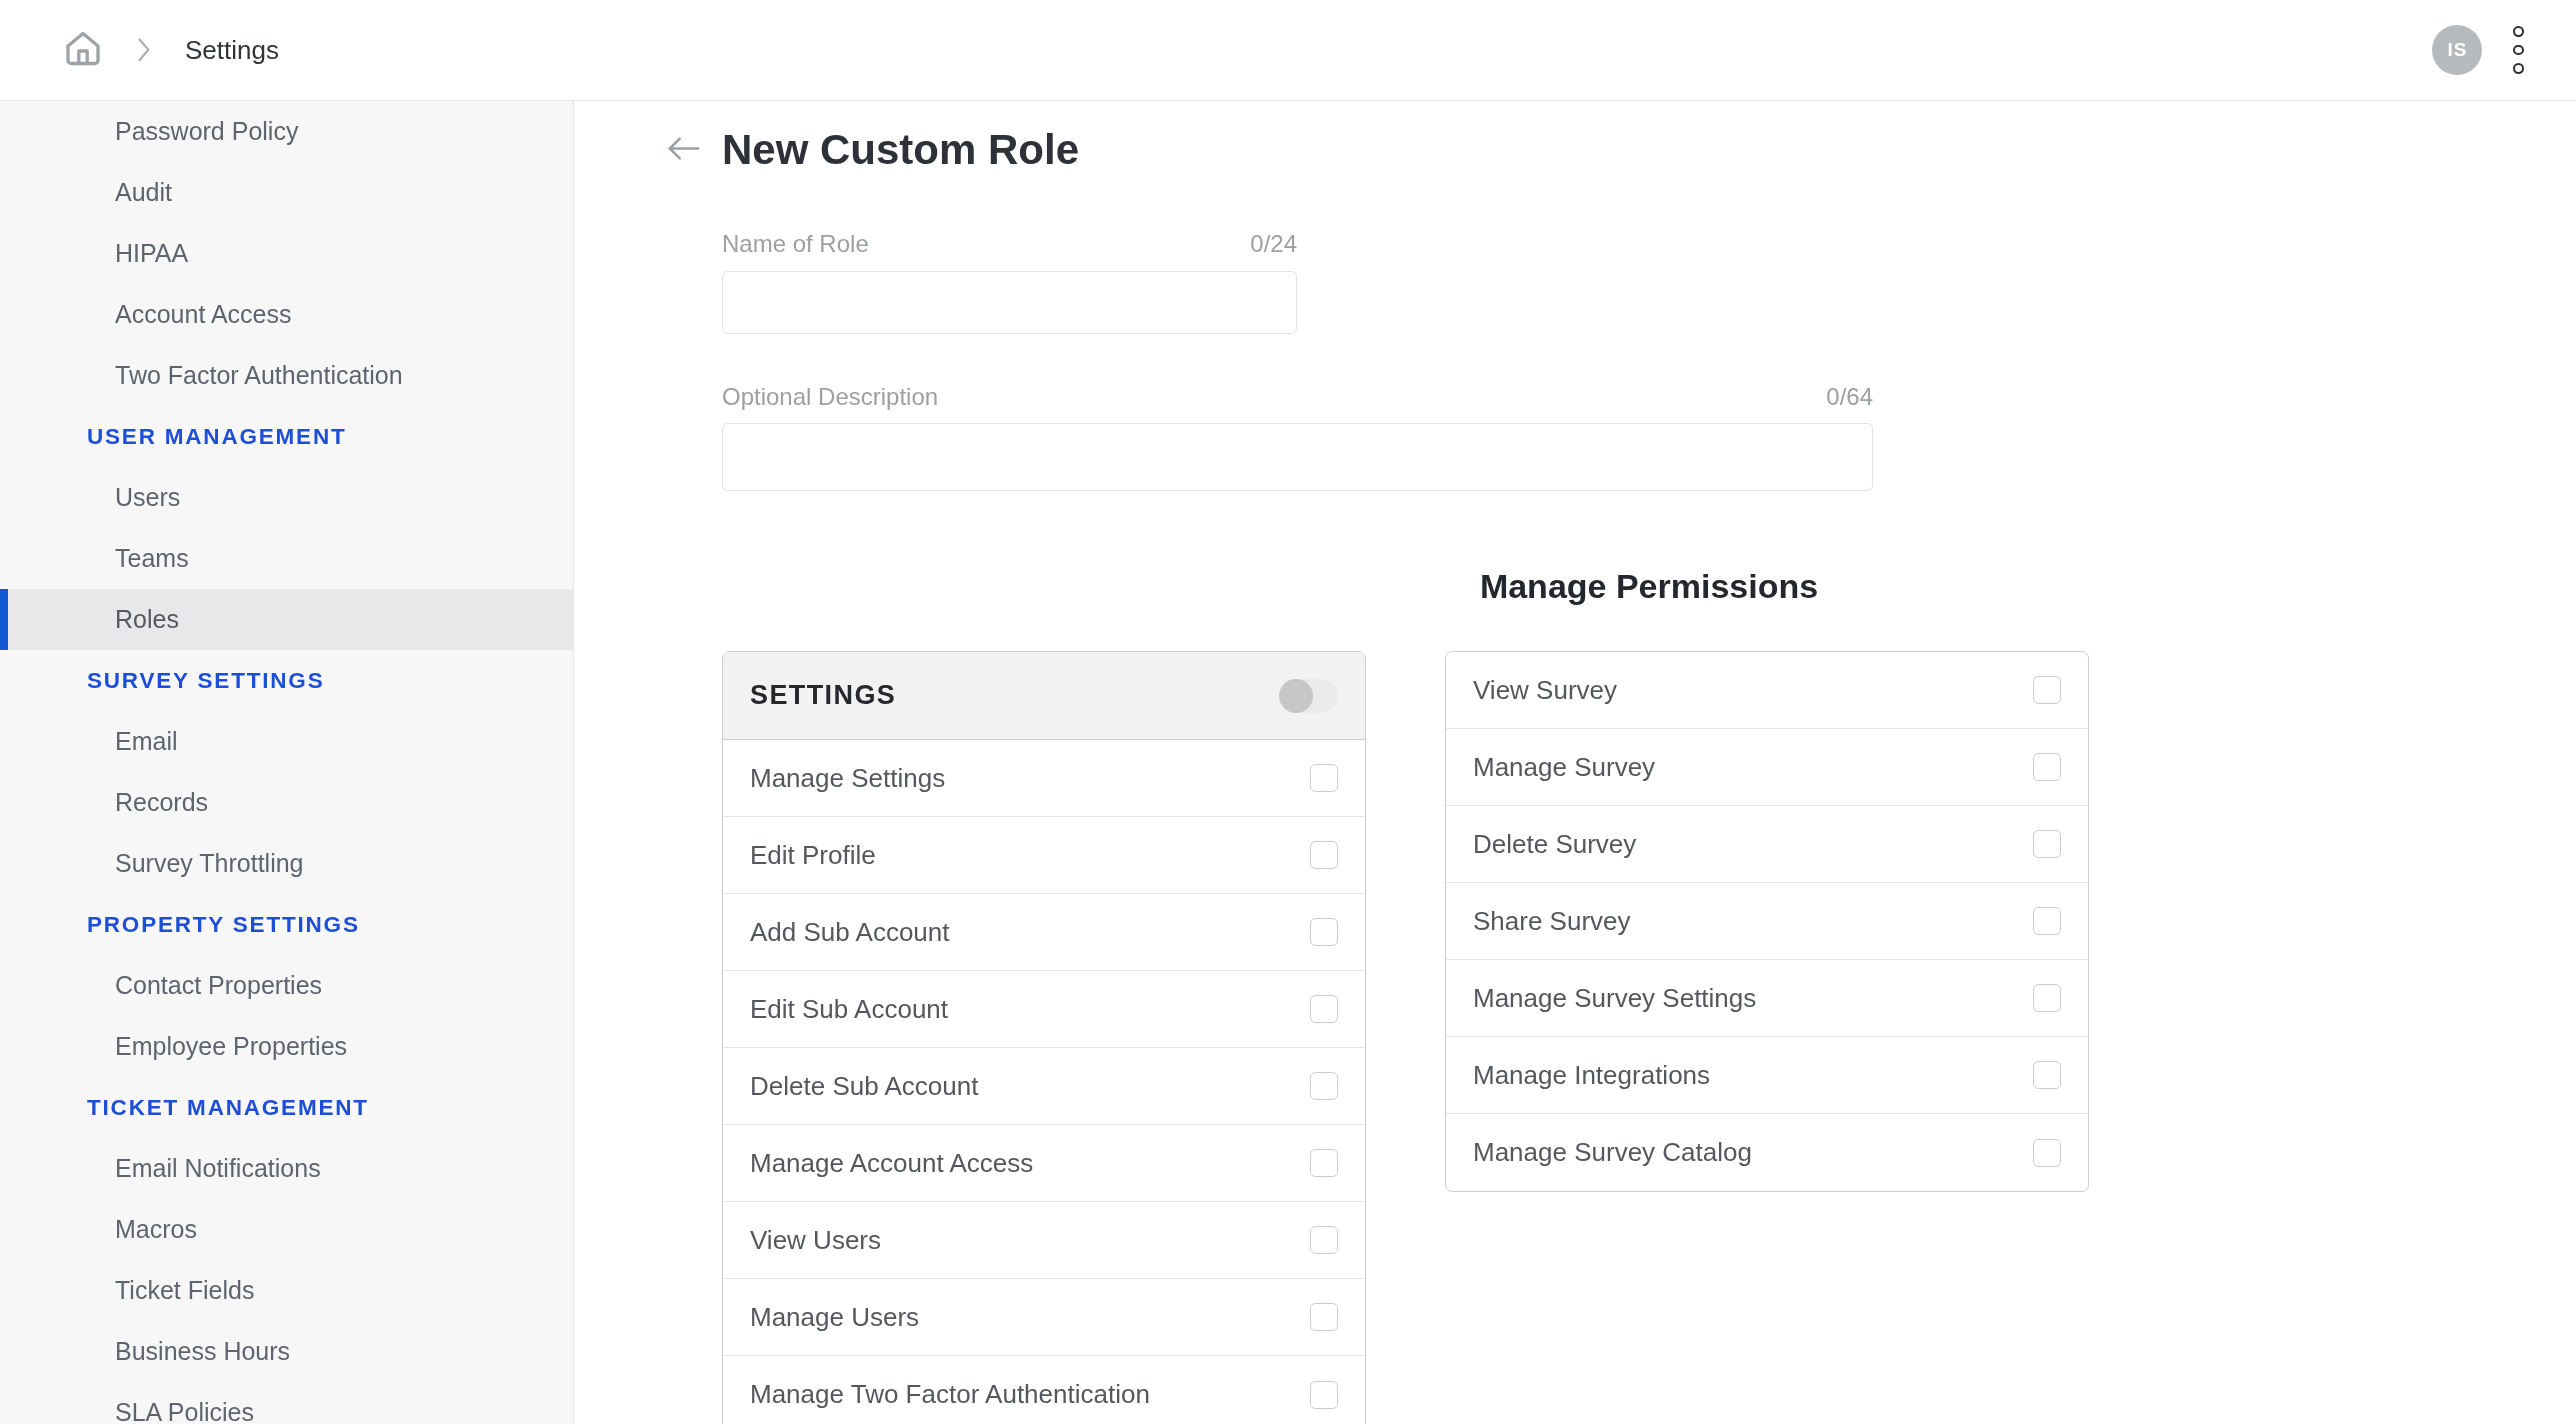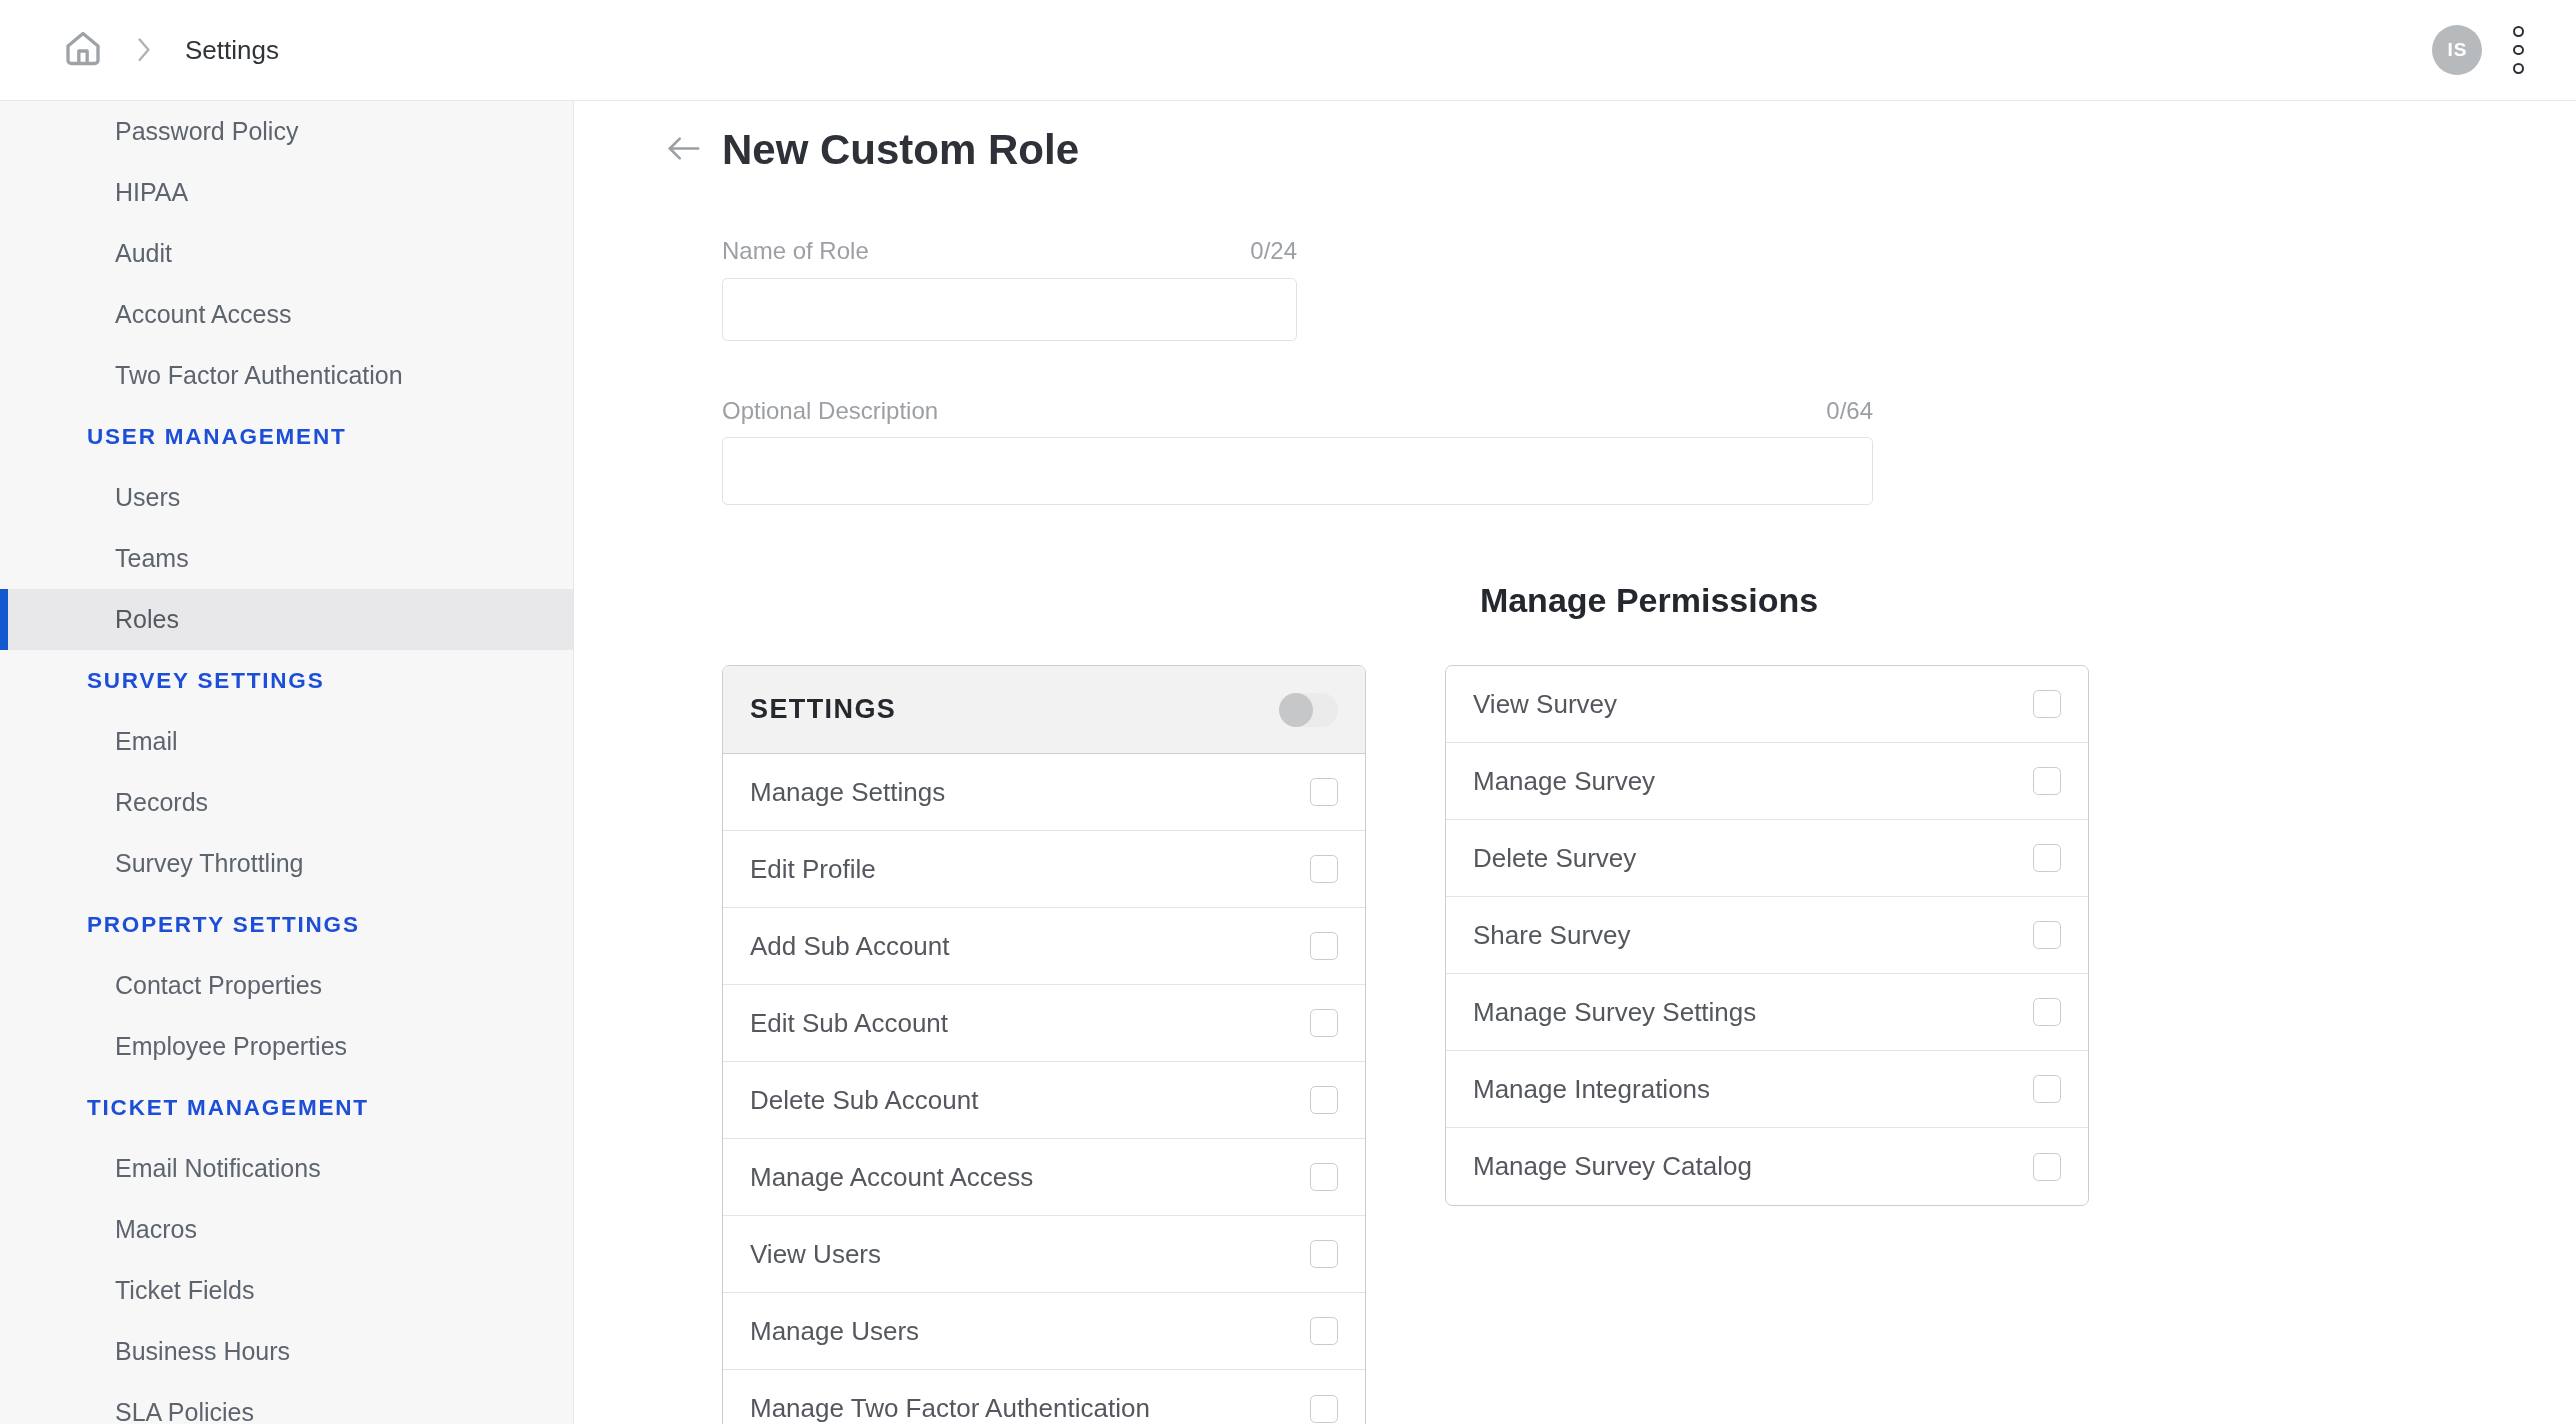--- a/index.html
+++ b/index.html
@@ -36,21 +36,21 @@
 
   
   .main { flex:1; background:#fff; overflow:hidden; }
   .page-head { display:flex; align-items:center; margin:25px 0 0 92px; }
   .back-btn { background:none; border:none; cursor:pointer; width:36px; height:36px;
               display:flex; align-items:center; justify-content:center; }
   .page-title { margin-left:20px; font-size:42px; font-weight:bold; color:#2e3238; }
 
   .field-block { margin-left:148px; }
   .field-meta { display:flex; justify-content:space-between; align-items:flex-end; }
-  .field-label, .field-counter { font-size:24px; color:#9ca0a5;margin-top:7px; }
+  .field-label, .field-counter { font-size:24px; color:#9ca0a5; }
   .text-input { display:block; margin-top:12.6px; border:1.8px solid #e1e1e3; border-radius:5.4px;
                 background:#fff; font-size:25px; color:#33373d; padding:0 16px;
                 font-family:"Liberation Sans","DejaVu Sans",sans-serif; outline:none; resize:none; }
   .name-block { margin-top:56px; width:575px; }
   .name-input { width:575px; height:63px; }
   .desc-block { margin-top:49px; width:1151px; }
   .desc-input { width:1151px; height:68px; padding-top:12.6px; }
 
   .section-heading { margin:76px 0 0 148px; font-size:34px; font-weight:bold; color:#24282e;text-align:center; }
 
@@ -99,22 +99,22 @@
       <span class="dot"></span>
       <span class="dot"></span>
     </button>
   </div>
 </header>
 
 <div class="body-row">
   <aside class="sidebar">
     <ul class="side-list" id="sidebar-list">
         <li class="side-item">Password Policy</li>
+        <li class="side-item">Audit</li>
         <li class="side-item">HIPAA</li>
-        <li class="side-item">Audit</li>
         <li class="side-item">Account Access</li>
         <li class="side-item">Two Factor Authentication</li>
         <li class="side-section">USER MANAGEMENT</li>
         <li class="side-item">Users</li>
         <li class="side-item">Teams</li>
         <li class="side-item active">Roles</li>
         <li class="side-section">SURVEY SETTINGS</li>
         <li class="side-item">Email</li>
         <li class="side-item">Records</li>
         <li class="side-item">Survey Throttling</li>

